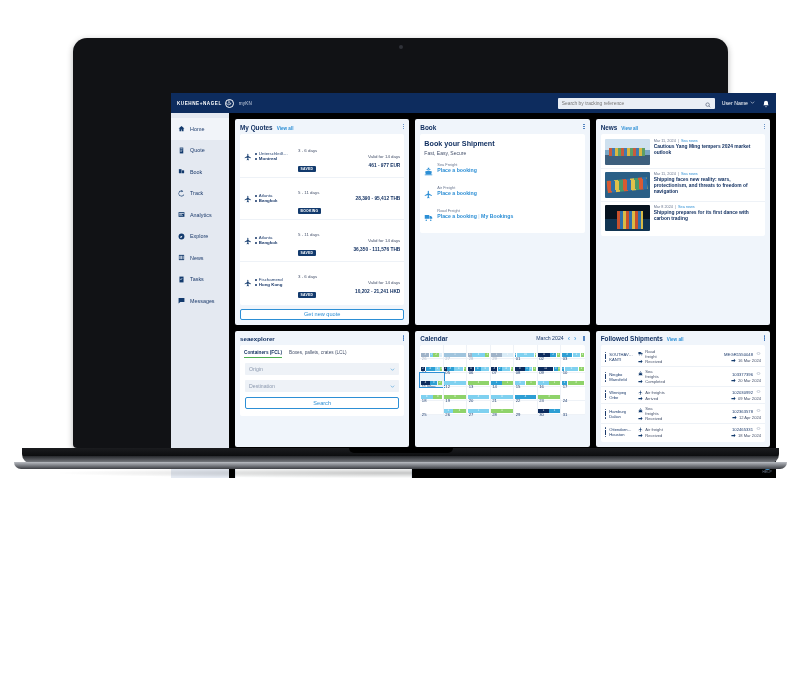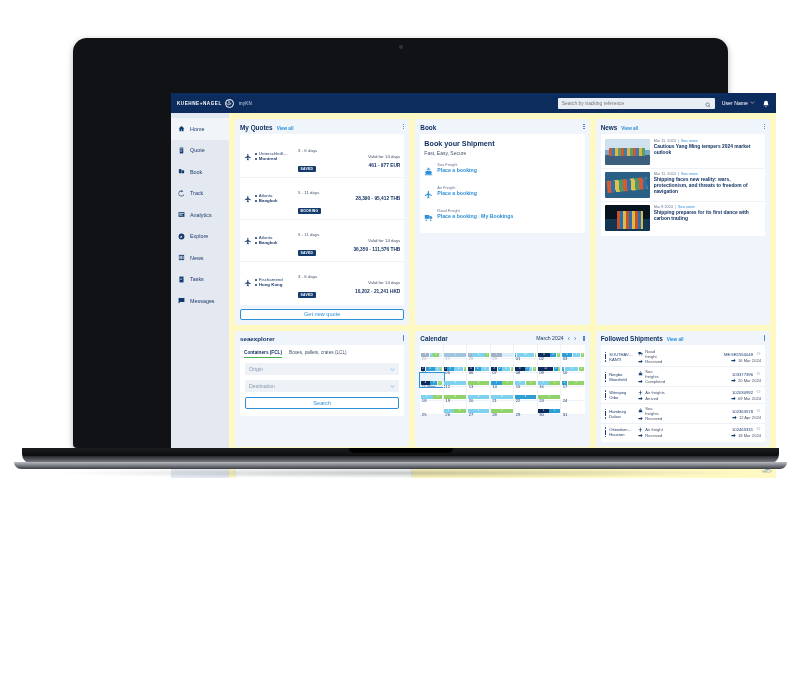--- a/index.html
+++ b/index.html
@@ -84,21 +84,21 @@
     font-size:5.4px; color:#1b3a6b;
   }
   .nav-item.active { background:#f1f4f9; }
   .nav-ico { width:7px; height:7px; display:flex; align-items:center; justify-content:center; }
   .nav-ico svg { width:7px; height:7px; fill:#123a6d; }
   .collapse {
     position:absolute; left:46px; bottom:7px; font-size:6px; color:#25487d;
   }
 
   
-  .main { flex:1; background:#fef9c3; padding:6px 6px 0 6px; overflow:hidden; }
+  .main { flex:1; background:#000000; padding:6px 6px 0 6px; overflow:hidden; }
   .grid { display:grid; grid-template-columns: 1fr 1fr 1fr; gap:6px; }
 
   .card { background:#f0f5fb; border-radius:2px; padding:4px 5px 5px 5px; }
   .card-head { display:flex; align-items:baseline; gap:4px; margin-bottom:3px; }
   .card-title { font-size:6.4px; font-weight:bold; color:#0d2c5e; }
   .view-all { font-size:4.6px; color:#2d8fd5; font-weight:bold; }
   .kebab { margin-left:auto; color:#3c73b8; font-size:6px; line-height:4px; letter-spacing:0; }
   .kebab b { display:block; width:1.3px; height:1.3px; background:#3c73b8; border-radius:50%; margin:0.7px 0;}
   .card-inner { background:#fff; border-radius:2px; padding:2px 0; }
 

